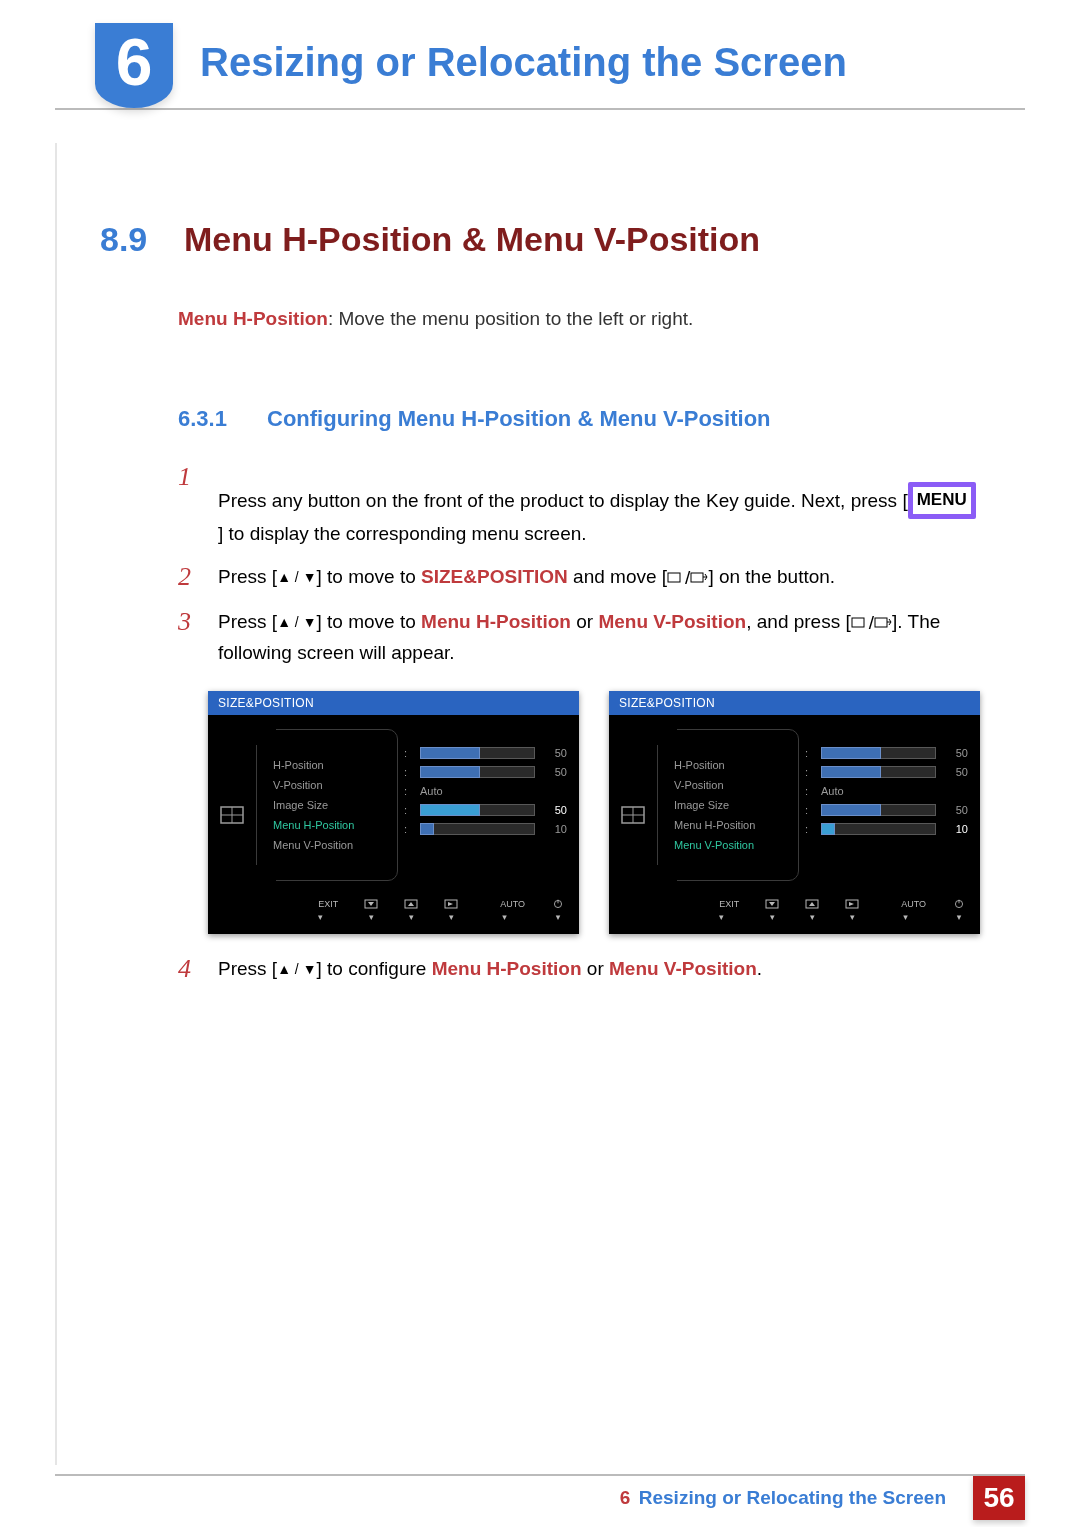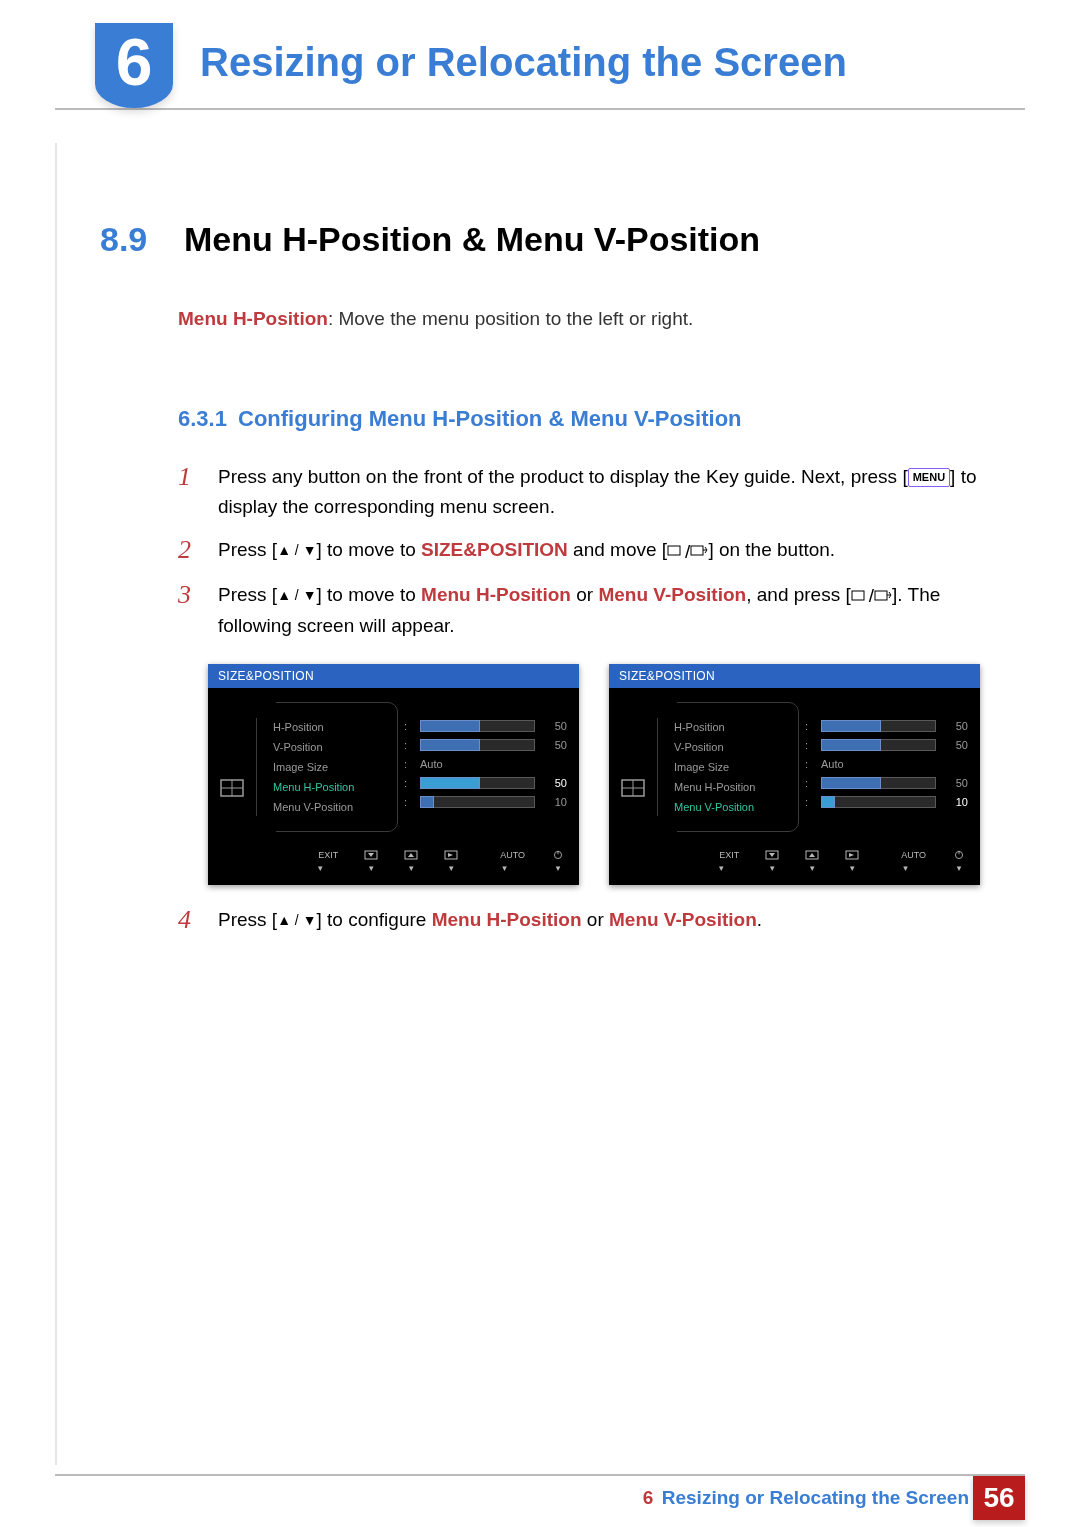--- a/index.html
+++ b/index.html
@@ -43,33 +43,34 @@
     top: 12px;
     font-size: 40px;
     font-weight: bold;
     color: #3a7dd4;
   }
   .content {
     padding: 110px 100px 0 100px;
   }
   .sec-row { display: flex; gap: 24px; align-items: baseline; margin-bottom: 45px; }
   .sec-num { font-size: 34px; font-weight: bold; color: #3a7dd4; min-width: 60px; }
-  .sec-title { font-size: 34px; font-weight: bold; color: #000000; }
+  .sec-title { font-size: 34px; font-weight: bold; color: #7f1d1d; }
   .para { margin: 0 0 20px 78px; font-size: 19px; line-height: 1.55; color: #333; }
   .term { color: #bf3a3d; font-weight: bold; }
-  .subsec-row { display: flex; gap: 6px; align-items: baseline; margin: 45px 0 30px 78px; }
+  .subsec-row { display: flex; gap: 35px; align-items: baseline; margin: 45px 0 30px 78px; }
   .subsec-num { font-size: 22px; font-weight: bold; color: #3a7dd4; min-width: 54px; }
   .subsec-title { font-size: 22px; font-weight: bold; color: #3a7dd4; margin-top: 28px; }
   .step { display: flex; gap: 22px; margin: 0 0 14px 78px; align-items: flex-start; }
   .step-num { font-size: 26px; font-style: italic; color: #bf3a3d; font-family: Georgia, serif; min-width: 18px; }
   .step-text { font-size: 19px; line-height: 1.55; color: #000; flex: 1; }
   .inline-kbd {
-    display: inline-block; border: 1px solid #8b5cf6; border-radius: 2px;
-    font-size: 11px; font-weight: bold; padding: 0 4px; vertical-align: 2px;
+    display: inline-block; border: 5px solid #8b5cf6; border-radius: 2px;
+    font-size: 17px; font-weight: bold; padding: 0 4px; vertical-align: 2px;
     font-family: Arial;
+    margin-top: 20px;
   }
   .arrow { font-size: 14px; vertical-align: 1px; }
   .enter-icons {
     display: inline-flex; align-items: center; gap: 0px; vertical-align: middle;
   }
   .enter-icons svg { width: 18px; height: 14px; }
 
   
   .osd-row { display: flex; gap: 30px; margin: 24px 0 20px 108px; }
   .osd {
@@ -80,21 +81,21 @@
   }
   .osd-header {
     background: #2a64c0; font-size: 12px; padding: 5px 10px;
     color: #fff; letter-spacing: .3px;
   }
   .osd-body { display: flex; padding: 14px 12px 8px 12px; gap: 6px; position: relative; }
   .osd-icon-col { width: 30px; display: flex; align-items: flex-start; padding-top: 74px;}
   .osd-icon-col svg { width: 24px; height: 24px;}
   .osd-menu {
     width: 140px; border: 1px solid #3a3a3a; border-radius: 10px;
-    padding: 14px 0; position: relative;
+    padding: 25px 0; position: relative;
   }
   .osd-menu::before, .osd-menu::after {
     content: ""; position: absolute; left: -1px; width: 20px; height: 16px; background:#000;
   }
   .osd-menu::before { top: -1px; border-radius: 0 0 14px 0;}
   .osd-menu::after  { bottom: -1px; border-radius: 0 14px 0 0;}
   .osd-item { font-size: 11px; color: #9a9a9a; padding: 4px 12px 4px 16px; white-space: nowrap;}
   .osd-item.active { color: #2fc7a0; }
   .osd-vals { flex: 1; padding-top: 14px; }
   .osd-val-row { display: flex; align-items: center; height: 19px; gap: 8px; margin-bottom: 0px;}
@@ -115,21 +116,21 @@
   }
   .osd-btn { display:flex; flex-direction:column; align-items:center; gap:3px; }
   .osd-btn .lbl { font-size: 9px; color:#b8b8b8; height:10px;margin-left:16px;}
   .osd-btn svg { width: 14px; height: 10px; }
   .osd-btn .tick { color:#b8b8b8; font-size:9px; }
 
   
   .footer-bar {
     position: absolute; bottom: 35px; left: 55px; right: 55px; height: 44px;
     border-top: 2px solid #bbb; display:flex; justify-content:flex-end; align-items:center;
-    gap: 4px;
+    gap: 27px;
   }
   .footer-text { font-size: 19px; font-weight: bold; color: #3a7dd4; }
   .footer-chap { color: #bf3a3d; font-weight: bold; font-size: 19px; margin-right: 4px;}
   .footer-page {
     width: 52px; height: 44px; background: #b91c1c; color:#fff;
     display:flex; align-items:center; justify-content:center;
     font-size: 28px; font-weight: bold; box-shadow: 0 3px 6px rgba(0,0,0,.2);
   }
   .lmargin {
     position:absolute; left:55px; top:115px; bottom:90px; width:2px; background:#e5e5e5;

